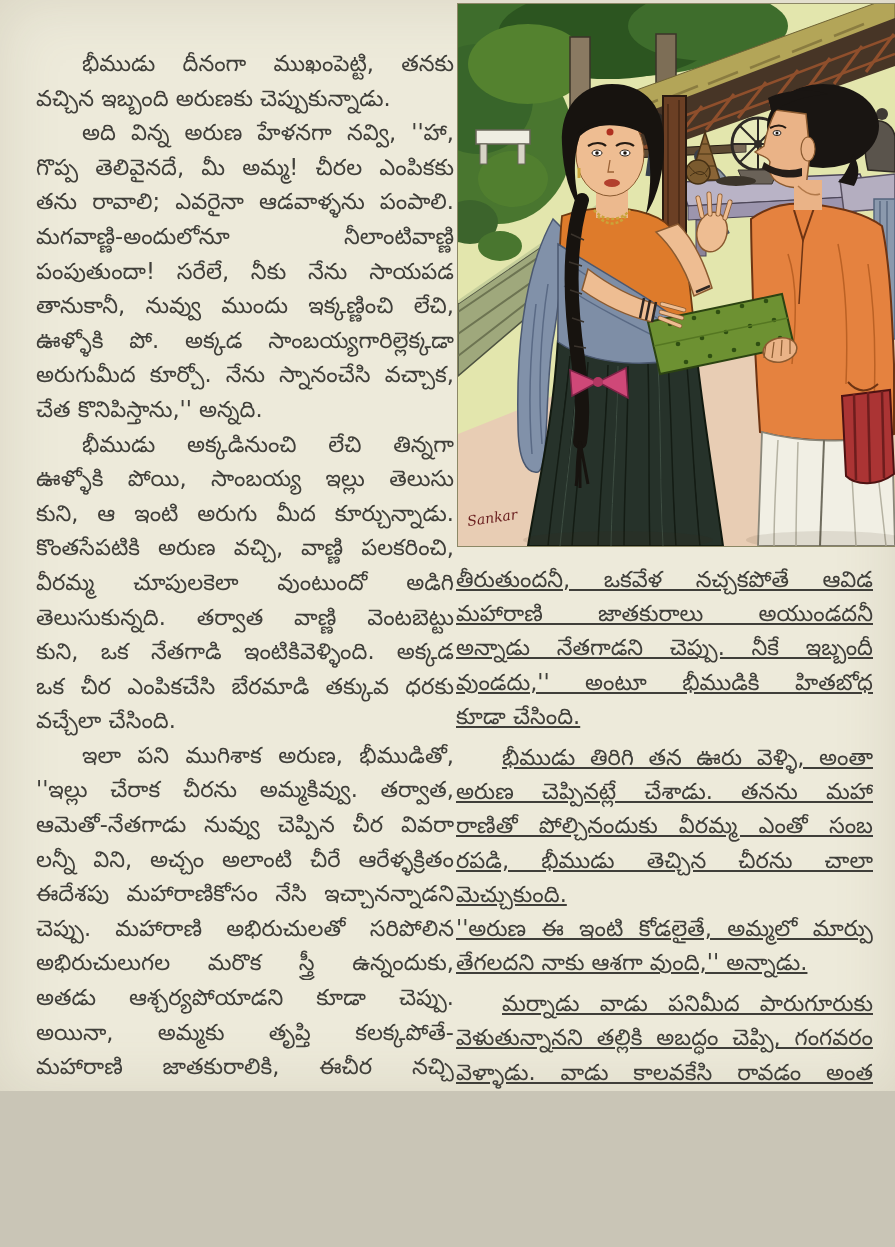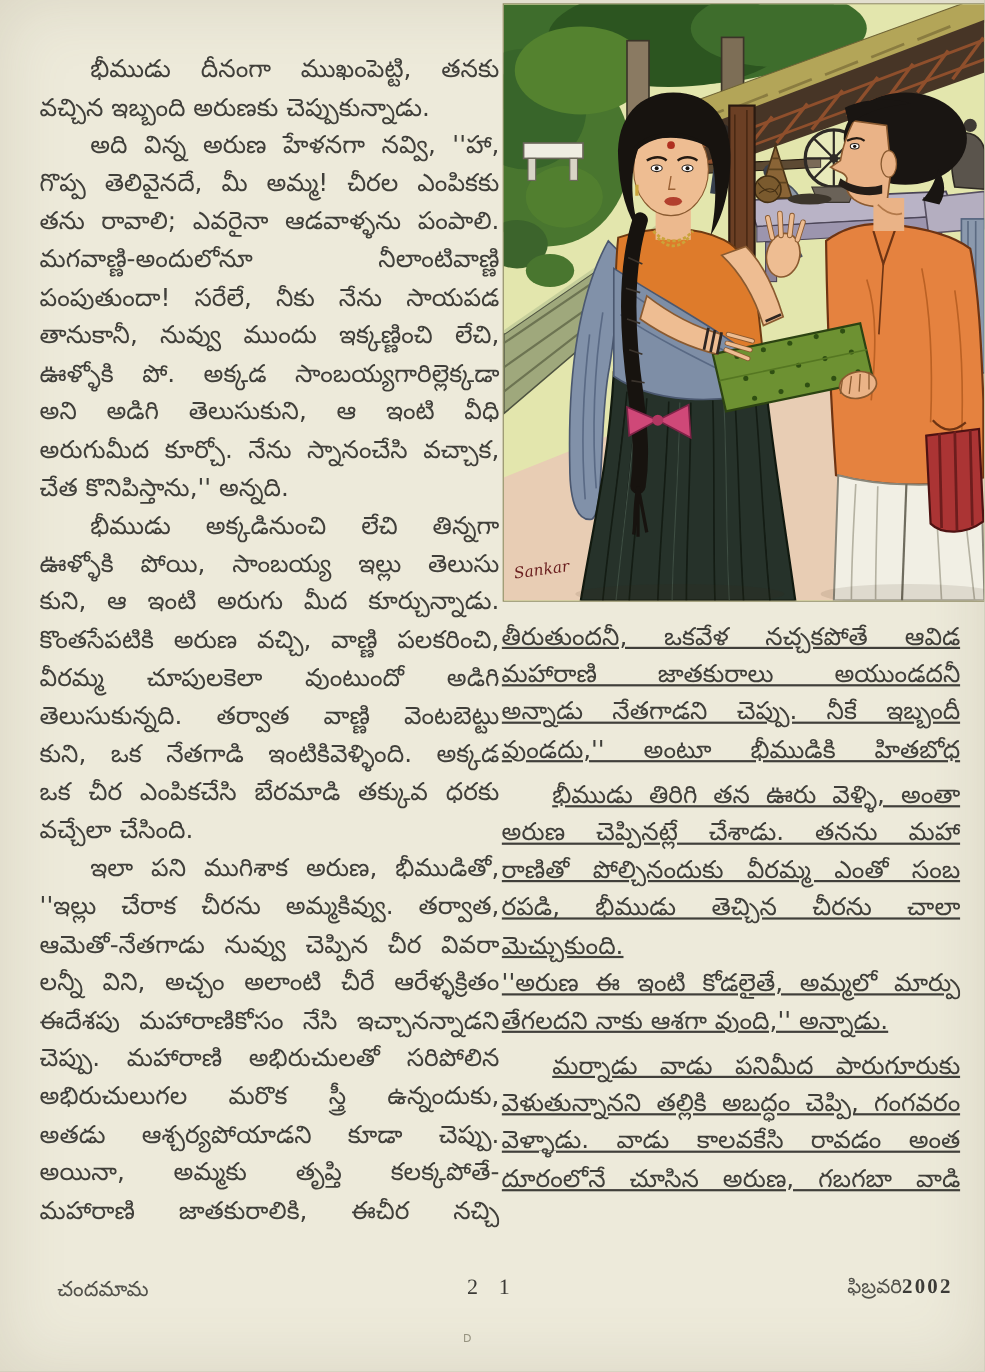--- a/index.html
+++ b/index.html
@@ -1,17 +1,17 @@
 <!DOCTYPE html>
 <html><head>
 <meta charset="utf-8">
 <style>
   html,body{margin:0;padding:0;background:#c9c5b6;}
   .page{
-    position:relative;width:895px;height:1247px;margin:0 auto;
+    position:relative;width:895px;height:1091px;margin:0 auto;
     background:#edeada;overflow:hidden;
     box-shadow:inset 0 0 60px rgba(125,115,90,.18);
     font-family:"DejaVu Sans","Liberation Sans",sans-serif;
   }
   .col{position:absolute;color:#403f3a;font-size:22.5px;}
   .col-left{left:36px;top:46px;width:418px;}
   .col-right{left:456px;top:562px;width:417px;text-decoration:underline;}
   .tl{
     height:34.6px;line-height:34.6px;overflow:hidden;
     text-align:justify;text-align-last:justify;
@@ -48,21 +48,20 @@
   <div class="col col-left">
       <div class="tl p-start">భీముడు దీనంగా ముఖంపెట్టి, తనకు</div>
       <div class="tl p-end">వచ్చిన ఇబ్బంది అరుణకు చెప్పుకున్నాడు.</div>
       <div class="tl p-start">అది విన్న అరుణ హేళనగా నవ్వి, ''హా,</div>
       <div class="tl">గొప్ప తెలివైనదే, మీ అమ్మ! చీరల ఎంపికకు</div>
       <div class="tl">తను రావాలి; ఎవరైనా ఆడవాళ్ళను పంపాలి.</div>
       <div class="tl">మగవాణ్ణి-అందులోనూ నీలాంటివాణ్ణి</div>
       <div class="tl">పంపుతుందా! సరేలే, నీకు నేను సాయపడ</div>
       <div class="tl">తానుకానీ, నువ్వు ముందు ఇక్కణ్ణించి లేచి,</div>
       <div class="tl">ఊళ్ళోకి పో. అక్కడ సాంబయ్యగారిల్లెక్కడా</div>
-      <div class="tl">అని అడిగి తెలుసుకుని, ఆ ఇంటి వీధి</div>
       <div class="tl">అరుగుమీద కూర్చో. నేను స్నానంచేసి వచ్చాక,</div>
       <div class="tl p-end">చేత కొనిపిస్తాను,'' అన్నది.</div>
       <div class="tl p-start">భీముడు అక్కడినుంచి లేచి తిన్నగా</div>
       <div class="tl">ఊళ్ళోకి పోయి, సాంబయ్య ఇల్లు తెలుసు</div>
       <div class="tl">కుని, ఆ ఇంటి అరుగు మీద కూర్చున్నాడు.</div>
       <div class="tl">కొంతసేపటికి అరుణ వచ్చి, వాణ్ణి పలకరించి,</div>
       <div class="tl">వీరమ్మ చూపులకెలా వుంటుందో అడిగి</div>
       <div class="tl">తెలుసుకున్నది. తర్వాత వాణ్ణి వెంటబెట్టు</div>
       <div class="tl">కుని, ఒక నేతగాడి ఇంటికివెళ్ళింది. అక్కడ</div>
       <div class="tl">ఒక చీర ఎంపికచేసి బేరమాడి తక్కువ ధరకు</div>
@@ -76,20 +75,21 @@
       <div class="tl">అభిరుచులుగల మరొక స్త్రీ ఉన్నందుకు,</div>
       <div class="tl">అతడు ఆశ్చర్యపోయాడని కూడా చెప్పు.</div>
       <div class="tl">అయినా, అమ్మకు తృప్తి కలక్కపోతే-</div>
       <div class="tl">మహారాణి జాతకురాలికి, ఈచీర నచ్చి</div>
     </div>
   <div class="col col-right">
       <div class="tl">తీరుతుందనీ, ఒకవేళ నచ్చకపోతే ఆవిడ</div>
       <div class="tl">మహారాణి జాతకురాలు అయుండదనీ</div>
       <div class="tl">అన్నాడు నేతగాడని చెప్పు. నీకే ఇబ్బందీ</div>
       <div class="tl">వుండదు,'' అంటూ భీముడికి హితబోధ</div>
+      <div class="tl p-end">కూడా చేసింది.</div>
       <div class="tl p-start">భీముడు తిరిగి తన ఊరు వెళ్ళి, అంతా</div>
       <div class="tl">అరుణ చెప్పినట్లే చేశాడు. తనను మహా</div>
       <div class="tl">రాణితో పోల్చినందుకు వీరమ్మ ఎంతో సంబ</div>
       <div class="tl">రపడి, భీముడు తెచ్చిన చీరను చాలా</div>
       <div class="tl p-end">మెచ్చుకుంది.</div>
       <div class="tl">''అరుణ ఈ ఇంటి కోడలైతే, అమ్మలో మార్పు</div>
       <div class="tl p-end">తేగలదని నాకు ఆశగా వుంది,'' అన్నాడు.</div>
       <div class="tl p-start">మర్నాడు వాడు పనిమీద పారుగూరుకు</div>
       <div class="tl">వెళుతున్నానని తల్లికి అబద్ధం చెప్పి, గంగవరం</div>
       <div class="tl">వెళ్ళాడు. వాడు కాలవకేసి రావడం అంత</div>

